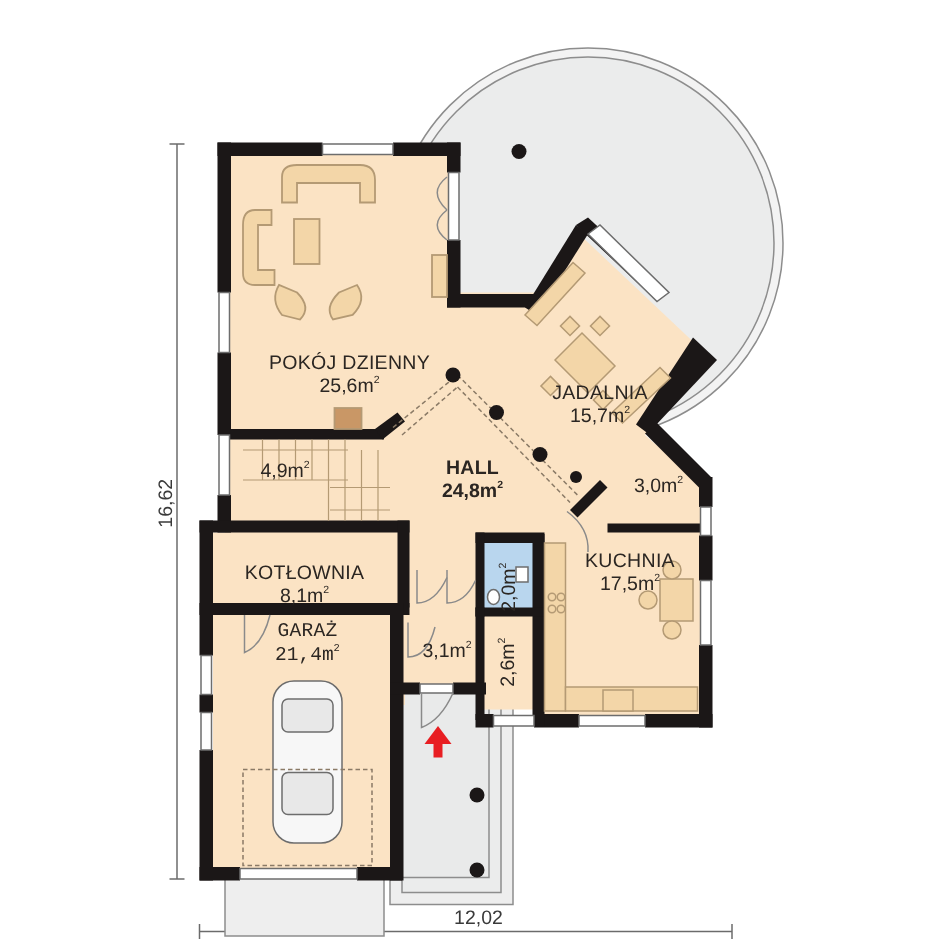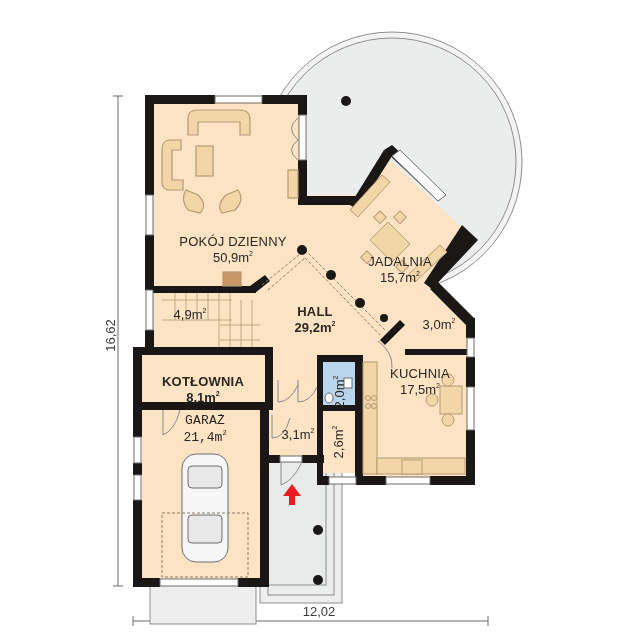--- a/index.html
+++ b/index.html
@@ -203,47 +203,47 @@
     <path d="M378,341 Q393,352 392,368"></path>
   </g>
 
   <g fill="#e81e22">
     <polygon points="292,484 283,496 289,496 289,505 295,505 295,496 301,496"></polygon>
   </g>
 </svg>
 
 <div class="lbl" style="left:168px; top:219px; width:130px;margin-top:16px;">
   <span class="name">POKÓJ DZIENNY</span>
-  <span class="area"><span>50,9m</span><sup>2</sup></span>
+  <span class="area"><span>25,6m</span><sup>2</sup></span>
 </div>
 
 <div class="lbl" style="left:355px; top:229px; width:90px;margin-top:26px;">
   <span class="name">JADALNIA</span>
   <span class="area"><span>15,7m</span><sup>2</sup></span>
 </div>
 
 <div class="lbl" style="left:285px; top:305px; width:60px;font-weight:bold;">
   <span class="name">HALL</span>
-  <span class="area"><span>29,2m</span><sup>2</sup></span>
+  <span class="area"><span>24,8m</span><sup>2</sup></span>
 </div>
 
 <div class="lbl" style="left:165px; top:307px; width:50px;">
   <span class="area"><span>4,9m</span><sup>2</sup></span>
 </div>
 
 <div class="lbl" style="left:414px; top:317px; width:50px;">
   <span class="area"><span>3,0m</span><sup>2</sup></span>
 </div>
 
 <div class="lbl" style="left:380px; top:367px; width:80px;">
   <span class="name">KUCHNIA</span>
   <span class="area"><span>17,5m</span><sup>2</sup></span>
 </div>
 
-<div class="lbl" style="left:148px; top:375px; width:110px;font-weight:bold;">
+<div class="lbl" style="left:148px; top:375px; width:110px;">
   <span class="name">KOTŁOWNIA</span>
   <span class="area"><span>8,1m</span><sup>2</sup></span>
 </div>
 
 <div class="lbl" style="left:165px; top:414px; width:80px;font-family:Liberation Mono, monospace;">
   <span class="name">GARAŻ</span>
   <span class="area"><span>21,4m</span><sup>2</sup></span>
 </div>
 
 <div class="lbl rot" style="left:319px; top:384px; width:42px;">

